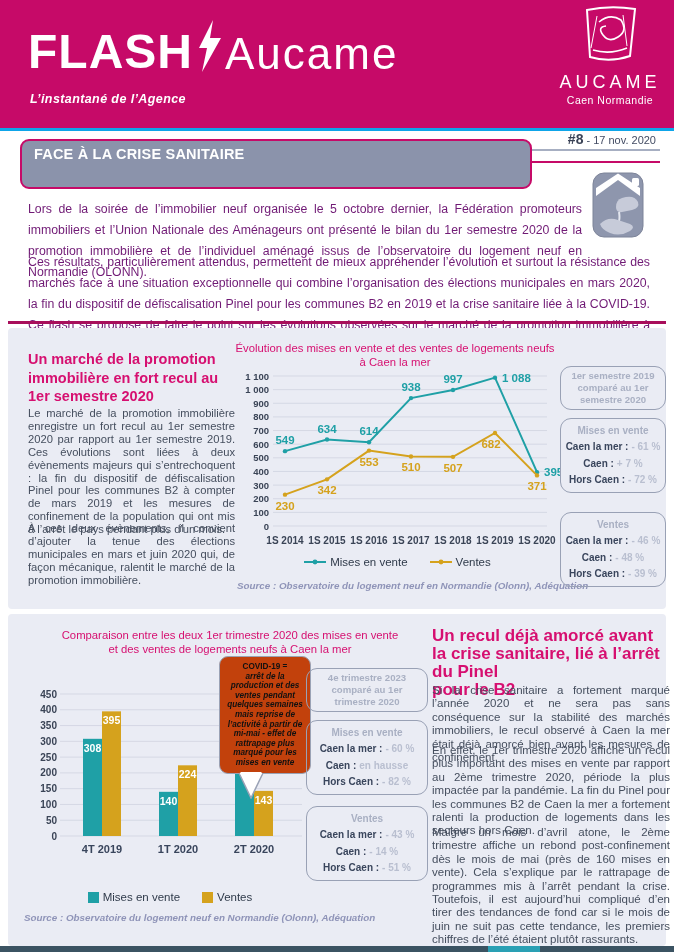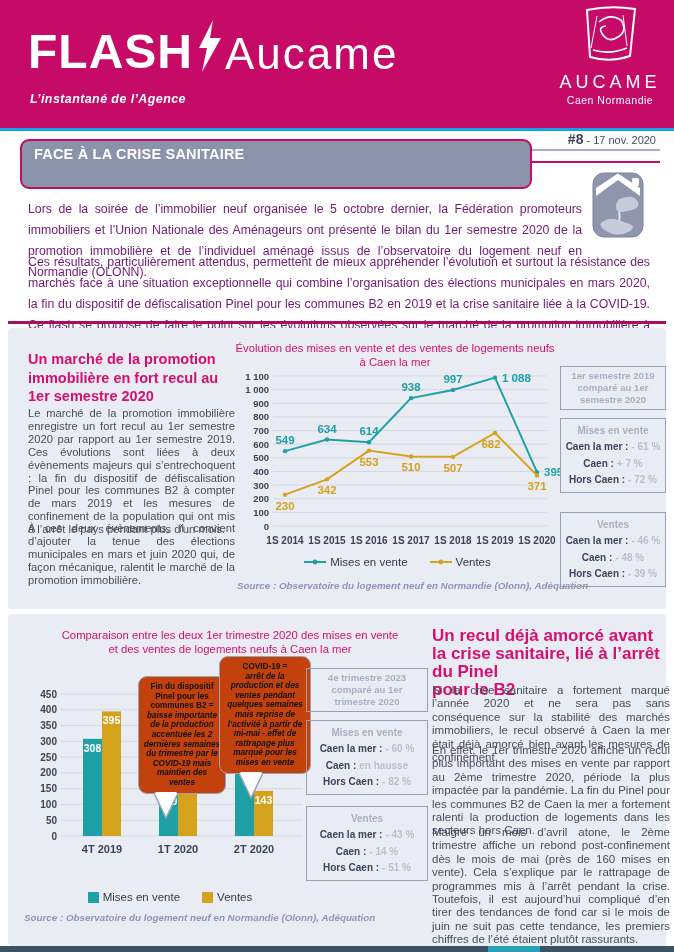--- a/index.html
+++ b/index.html
@@ -38,21 +38,21 @@
 
   .pink-h{position:absolute;color:#D60F70;font-weight:bold;margin:0;}
   .s1-heading{left:28px;top:350px;width:208px;font-size:14.5px;line-height:18.5px;}
   .s2-heading{left:432px;top:627px;width:240px;font-size:17px;line-height:18px;}
   .body-p{position:absolute;font-size:11.2px;line-height:12.9px;text-align:justify;color:#454E5E;margin:0;}
 
   .chart-title{position:absolute;color:#D60F70;font-size:11.3px;line-height:14px;text-align:center;margin:0;}
   .source{position:absolute;font-size:9.8px;font-style:italic;font-weight:bold;color:#8F94B8;}
 
   
-  .ibox{position:absolute;border:1.5px solid #99A1B5;border-radius:0;text-align:center;padding:6px 4px;box-sizing:border-box;}
+  .ibox{position:absolute;border:1.5px solid #99A1B5;border-radius:11px;text-align:center;padding:6px 4px;box-sizing:border-box;}
   .ibox-period{font-size:9.6px;font-weight:bold;color:#A9B0C3;line-height:12px;display:flex;align-items:center;justify-content:center;}
   .ibox-title{font-size:10px;font-weight:bold;color:#A9B0C3;margin-bottom:4px;}
   .ibox-row{font-size:10px;line-height:11.5px;margin-top:5px;}
   .ibox-row .lbl{font-weight:bold;color:#39455C;}
   .ibox-row .val{color:#B9BFD0;font-weight:bold;margin-left:3px;}
 
   
   .legend{position:absolute;display:flex;justify-content:center;gap:22px;align-items:center;
           font-size:11.5px;color:#2F3A4A;}
   .legend .item{display:flex;align-items:center;gap:4px;}
@@ -286,28 +286,20 @@
         <span style="display: inline-block; width: 11px; height: 11px; background: rgb(31, 160, 166);"></span>
         <span>Mises en vente</span>
       </span>
       <span class="item">
         <span style="display: inline-block; width: 11px; height: 11px; background: rgb(213, 162, 29);"></span>
         <span>Ventes</span>
       </span>
     </div>
   <div class="source" style="left:24px;top:912px;">Source : Observatoire du logement neuf en Normandie (Olonn), Adéquation</div>
 
-  <div class="callout" style="left:138px;top:676px;width:78px;">
-    <span class="c-intro">Fin du dispositif Pinel pour les communes B2 =</span><br>
-    <span class="c-body">baisse importante de la production accentuée les 2 dernières semaines du trimestre par le COVID-19 mais maintien des ventes</span>
-    <svg class="tail" style="left:14px;bottom:-26px;" width="26" height="27" viewBox="0 0 26 27">
-      <path d="M1,1 L13,26 L25,1" fill="#fff" stroke="#9AA2B5" stroke-width="1.5"></path>
-      <rect x="2.5" y="0" width="21" height="2.5" fill="#fff"></rect>
-    </svg>
-  </div>
   <div class="callout" style="left:219px;top:656px;width:82px;">
     <span class="c-intro">COVID-19 =</span><br>
     <span class="c-body">arrêt de la production et des ventes pendant quelques semaines mais reprise de l’activité à partir de mi-mai - effet de rattrapage plus marqué pour les mises en vente</span>
     <svg class="tail" style="left:18px;bottom:-26px;" width="26" height="27" viewBox="0 0 26 27">
       <path d="M1,1 L13,26 L25,1" fill="#fff" stroke="#9AA2B5" stroke-width="1.5"></path>
       <rect x="2.5" y="0" width="21" height="2.5" fill="#fff"></rect>
     </svg>
   </div>
 
   <div class="ibox ibox-period" style="left:306px;top:668px;width:122px;height:44px;">

